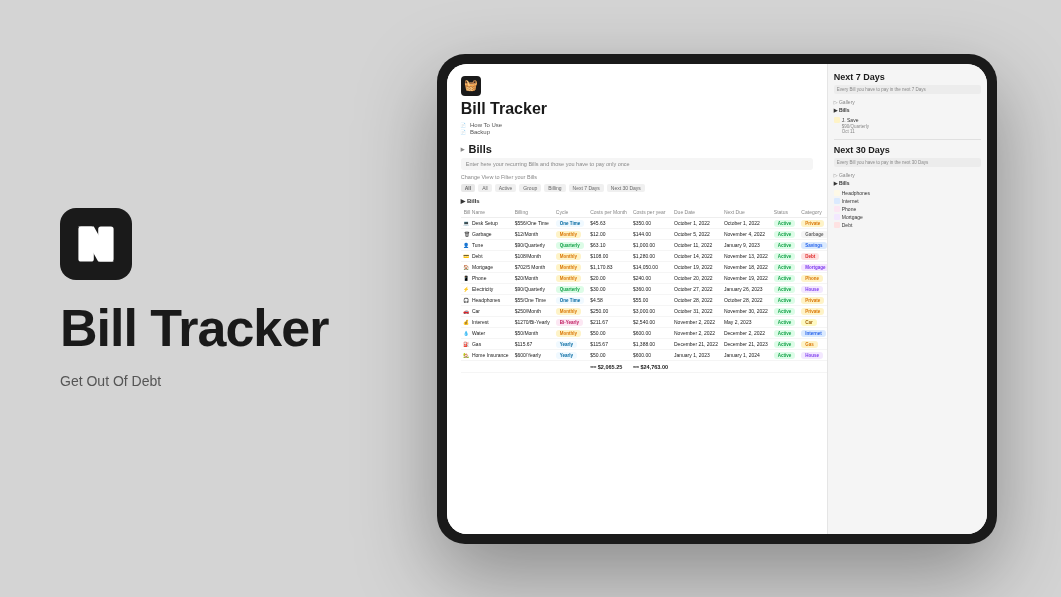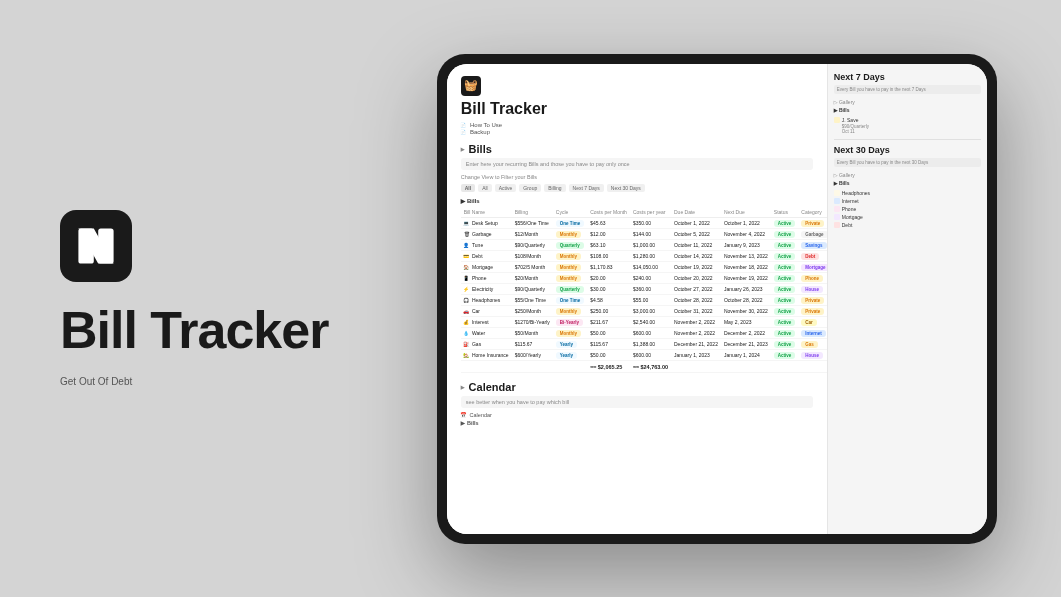--- a/index.html
+++ b/index.html
@@ -60,21 +60,21 @@
     }
 
     .subtitle {
       font-size: 22px;
       font-weight: 700;
       color: #1a1a1a;
       margin-top: 2px;
     }
 
     .tagline {
-      font-size: 10px;
+      font-size: 14px;
       font-weight: 400;
       color: #555;
       margin-top: 4px;
     }
 
     
     .device-wrapper {
       width: 580px;
       height: 520px;
       position: relative;
@@ -570,32 +570,20 @@
               </tr>
               <tr class="total-row">
                 <td colspan="3"></td>
                 <td>≈≈ $2,065.25</td>
                 <td>≈≈ $24,763.00</td>
                 <td colspan="4"></td>
               </tr>
             </tbody>
           </table>
 
-          <div class="calendar-section">
-            <div class="section-title">Calendar</div>
-            <div class="description-text">see better when you have to pay which bill</div>
-            <div style="font-size:5.5px;color:#555; display:flex; align-items:center; gap:2px;">
-              <span>📅</span> 
-                <span>Calendar</span>
-            </div>
-            <div style="font-size:5.5px;color:#555; margin-top:2px; display:flex; align-items:center; gap:2px; font-weight:700;">
-              <span>▶</span> 
-                <span>Bills</span>
-            </div>
-          </div>
         </div>
 
         <div class="right-panel-device">
           <div class="panel-title">Next 7 Days</div>
           <div class="panel-desc">Every Bill you have to pay in the next 7 Days</div>
 
           <div class="panel-section">▷ Gallery</div>
           <div style="font-size:5px; font-weight:700; color:#333; margin-bottom:3px;">▶ Bills</div>
 
           <div class="panel-item">

